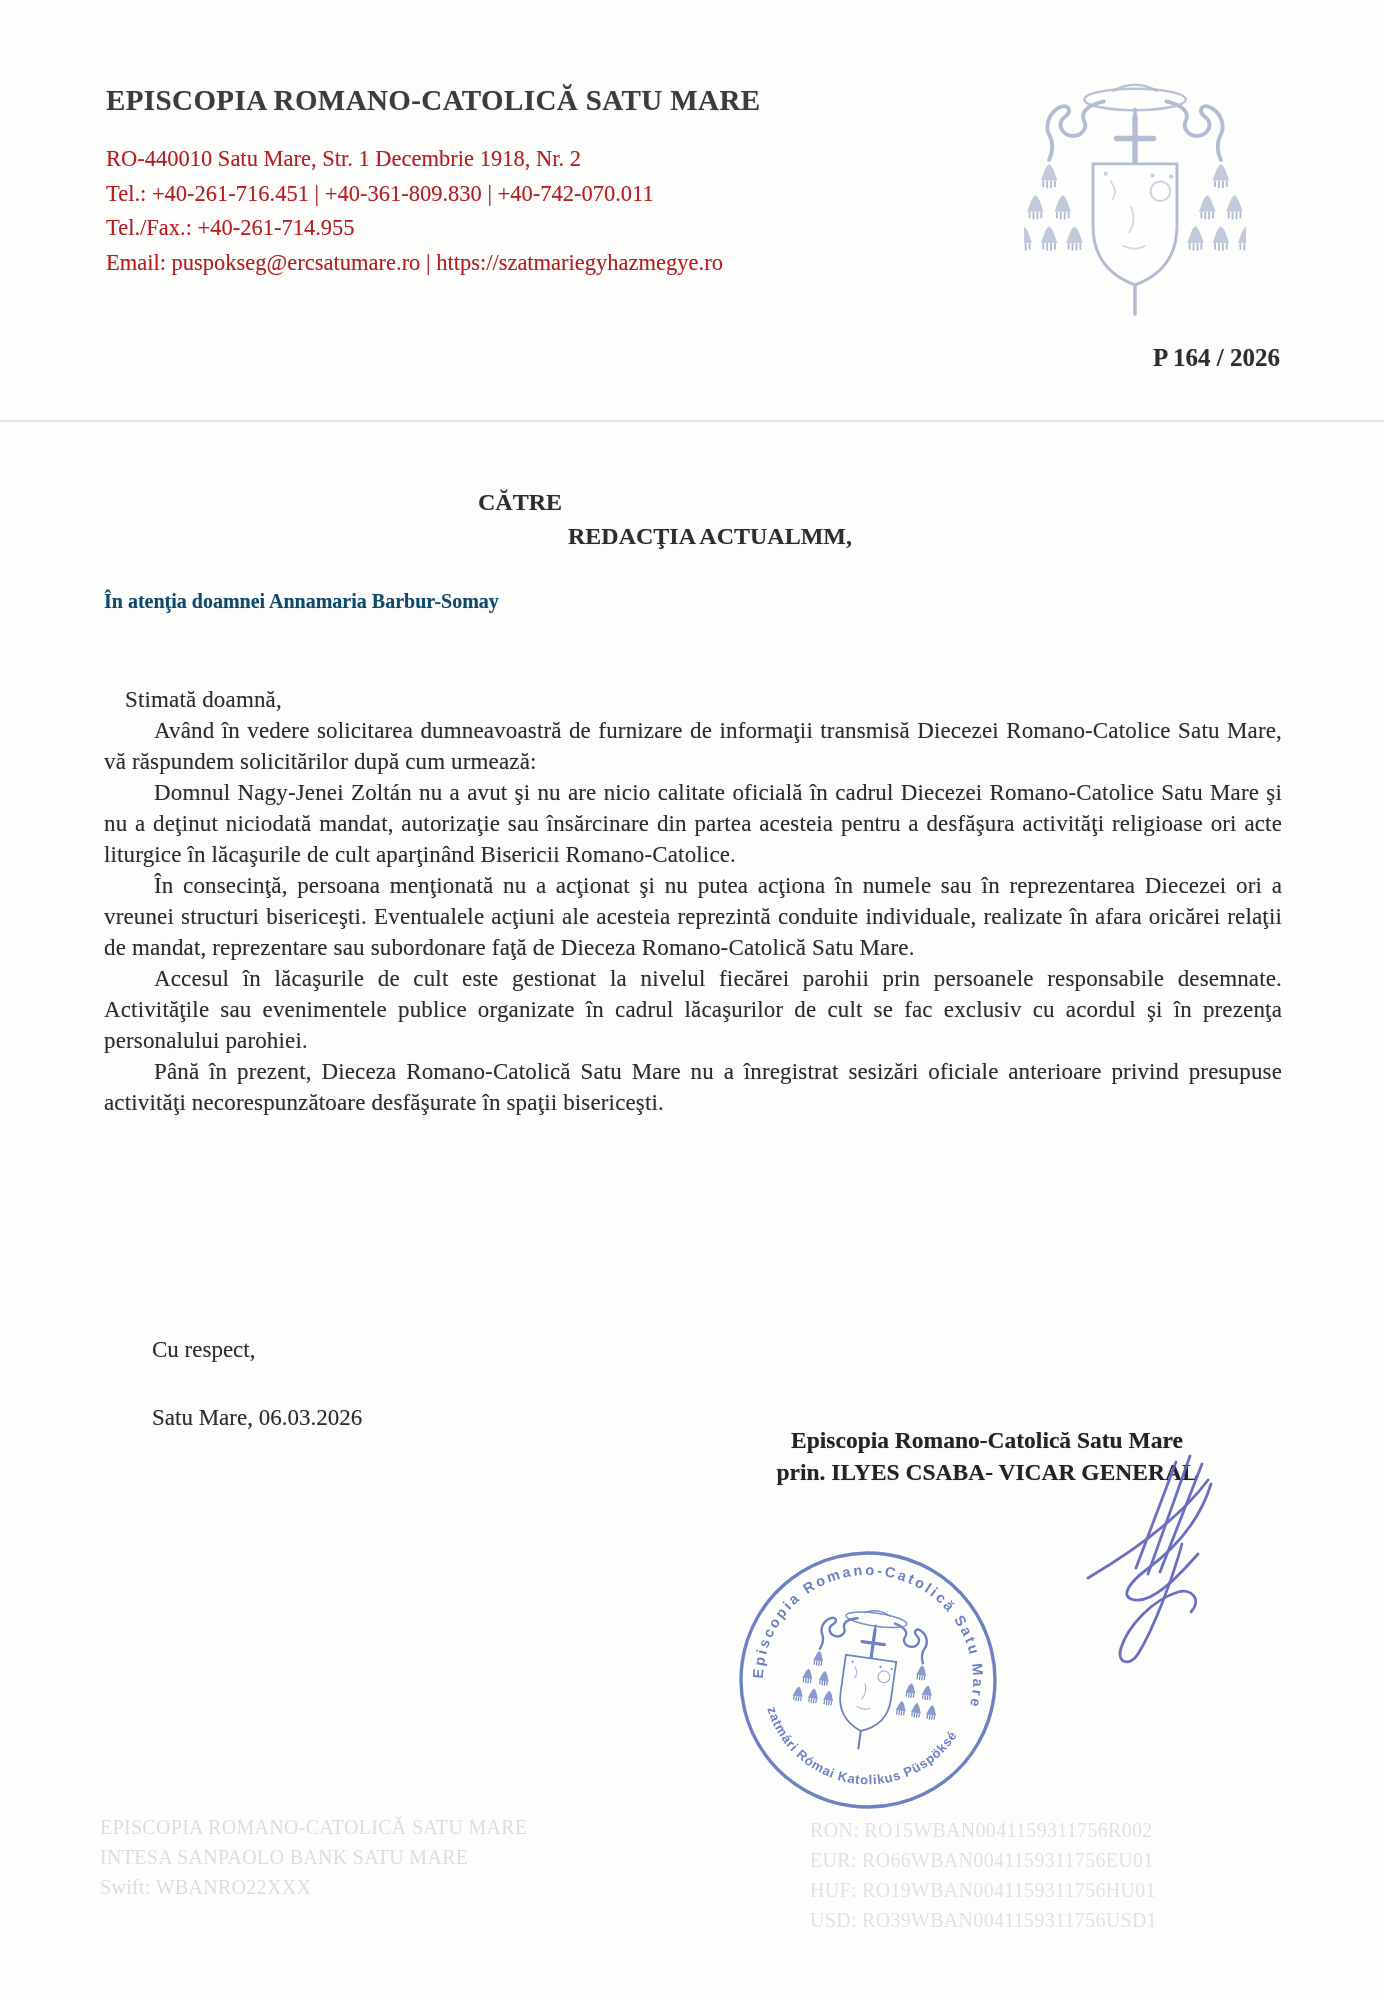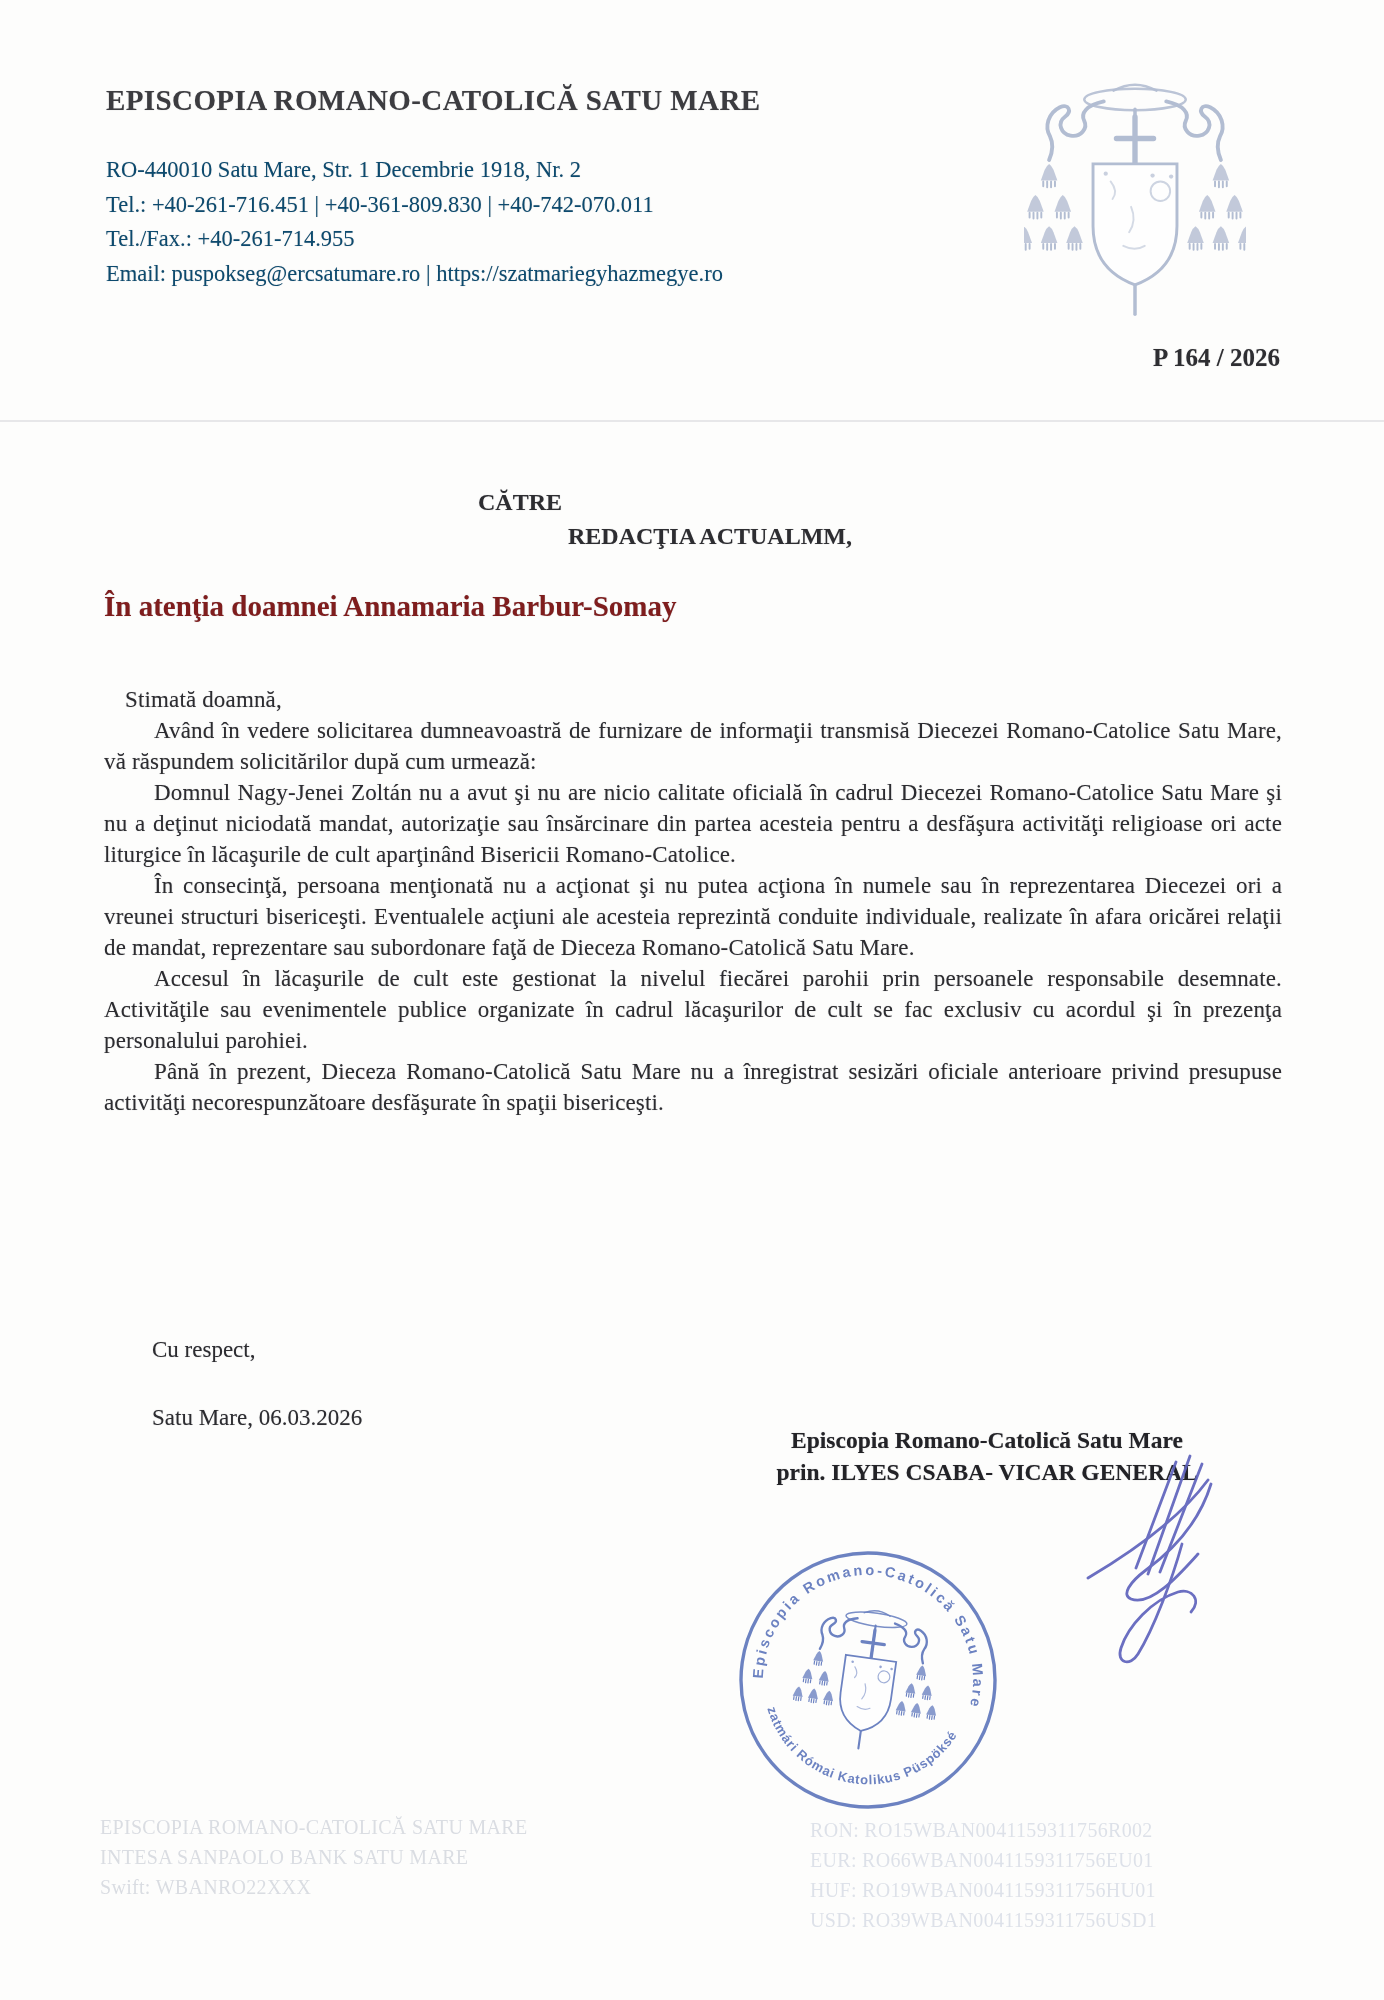--- a/index.html
+++ b/index.html
@@ -6,30 +6,30 @@
   body{
     width:1384px;height:2000px;position:relative;overflow:hidden;
     background:#fdfdfc;
     font-family:"Liberation Serif","DejaVu Serif",serif;
   }
   .abs{position:absolute;}
   
   .letterhead{left:106px;top:84px;width:760px;color:#3a3a3e;}
   .lh-title{font-size:29px;font-weight:700;letter-spacing:.4px;color:#3c3c40;
     text-shadow:0 0 1px rgba(60,60,70,.35);}
-  .lh-lines{margin-top:36px;font-size:22.5px;line-height:34.5px;color:#0c4a6e;
+  .lh-lines{margin-top:25px;font-size:22.5px;line-height:34.5px;color:#b91c1c;
     text-shadow:0 0 1px rgba(60,60,70,.3);}
   .emblem{left:1024px;top:78px;color:#a6b2cb;opacity:.85;}
   .refno{top:344px;right:104px;font-size:25px;font-weight:700;color:#2e2e32;
     text-shadow:0 0 1px rgba(40,40,50,.35);}
   .divider{top:420px;left:0;width:1384px;height:2px;background:#e7e7e9;}
   
   .to-label{left:478px;top:489px;font-size:24px;font-weight:700;color:#2d2d31;}
   .to-name{left:568px;top:523px;font-size:24px;font-weight:700;color:#2d2d31;}
-  .attention{left:104px;top:590px;font-size:29px;font-weight:700;color:#7f1d1d;}
+  .attention{left:104px;top:590px;font-size:20px;font-weight:700;color:#0c4a6e;}
   .to-label,.to-name,.attention{text-shadow:0 0 1px rgba(40,40,50,.3);}
   
   .body-text{left:104px;top:684px;width:1178px;font-size:23px;line-height:31px;
     text-align:justify;color:#2c2c30;letter-spacing:.15px;
     text-shadow:0 0 1px rgba(44,44,52,.3);}
   .body-text p{margin:0;text-indent:50px;}
   .body-text .salutation{text-indent:21px;}
   .closing{left:152px;top:1337px;font-size:23px;color:#2c2c30;text-shadow:0 0 1px rgba(44,44,52,.3);}
   .dateplace{left:152px;top:1405px;font-size:23px;color:#2c2c30;text-shadow:0 0 1px rgba(44,44,52,.3);}
   

